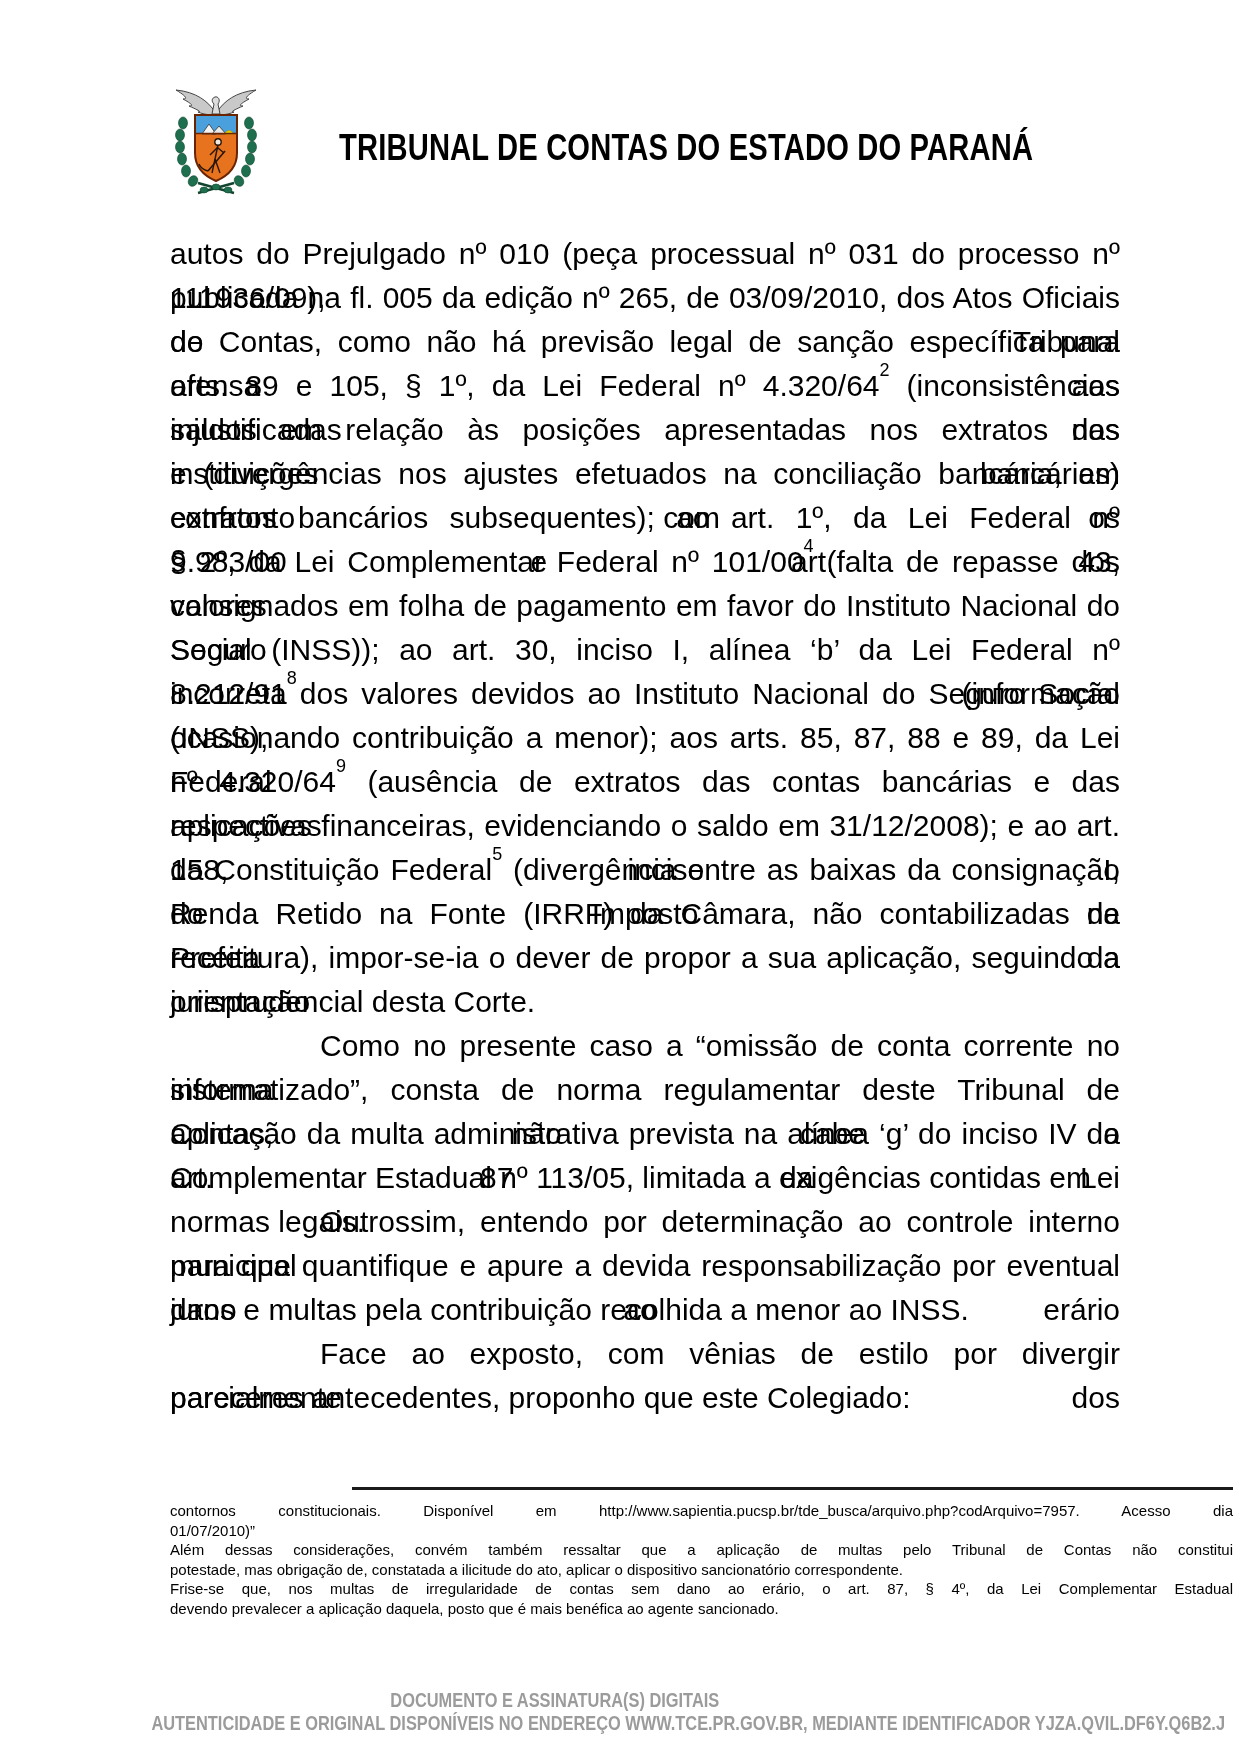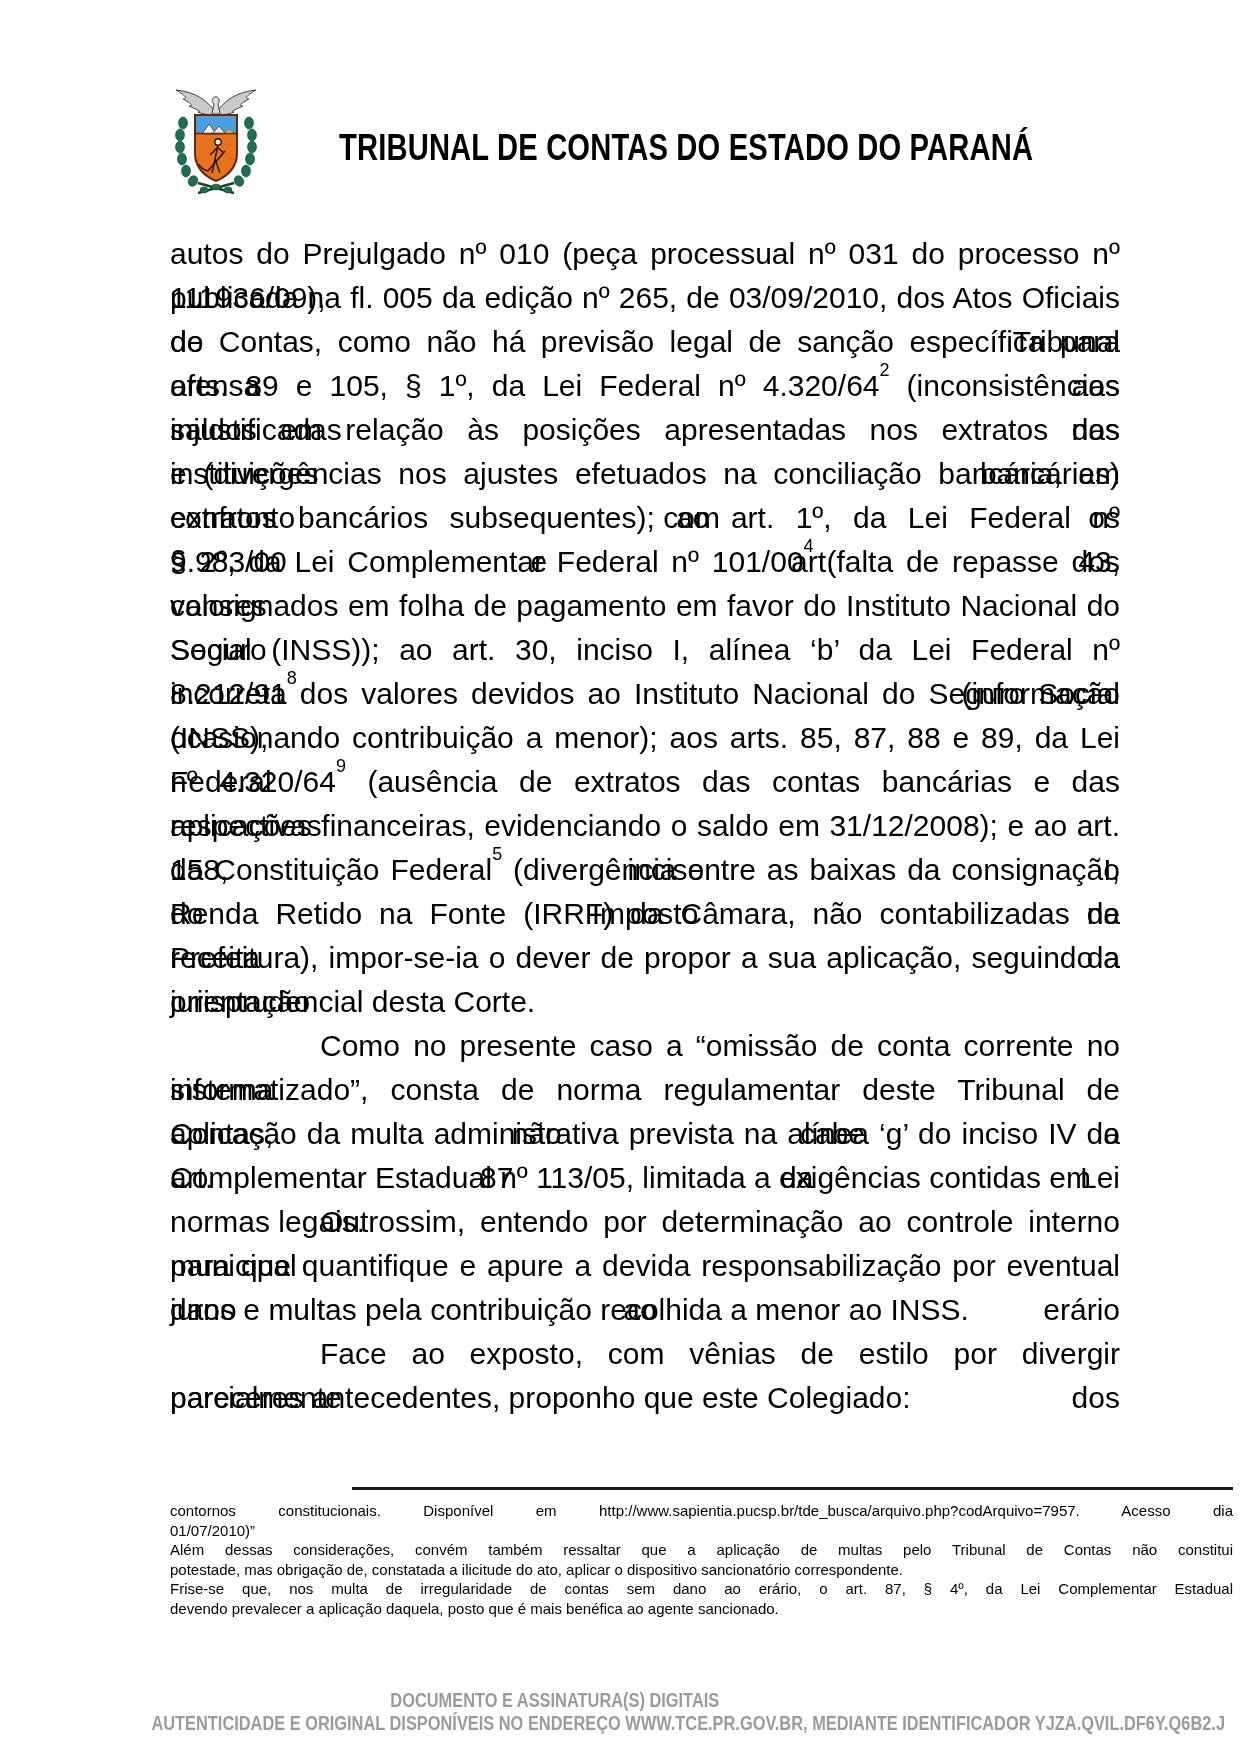--- a/index.html
+++ b/index.html
@@ -137,21 +137,21 @@
         <div class="tline ll"><span>pareceres antecedentes, proponho que este Colegiado:</span></div>
       </div>
     </div>
 
   <div class="fn-sep"></div>
   <div class="footnotes" id="footnotes">
       <div class="fline jl"><span>contornos constitucionais. Disponível em http://www.sapientia.pucsp.br/tde_busca/arquivo.php?codArquivo=7957. Acesso dia</span></div>
       <div class="fline ll"><span>01/07/2010)”</span></div>
       <div class="fline jl"><span>Além dessas considerações, convém também ressaltar que a aplicação de multas pelo Tribunal de Contas não constitui</span></div>
       <div class="fline ll"><span>potestade, mas obrigação de, constatada a ilicitude do ato, aplicar o dispositivo sancionatório correspondente.</span></div>
-      <div class="fline jl"><span>Frise-se que, nos multa de irregularidade de contas sem dano ao erário, o art. 87, § 4º, da Lei Complementar Estadual</span></div>
+      <div class="fline jl"><span>Frise-se que, nos multas de irregularidade de contas sem dano ao erário, o art. 87, § 4º, da Lei Complementar Estadual</span></div>
       <div class="fline ll"><span>devendo prevalecer a aplicação daquela, posto que é mais benéfica ao agente sancionado.</span></div>
     </div>
 
   <div class="footer">
     <div class="footer-line">
       <span class="footer-inner">DOCUMENTO E ASSINATURA(S) DIGITAIS</span>
     </div>
     <div class="footer-line">
       <span class="footer-inner">AUTENTICIDADE E ORIGINAL DISPONÍVEIS NO ENDEREÇO WWW.TCE.PR.GOV.BR, MEDIANTE IDENTIFICADOR YJZA.QVIL.DF6Y.Q6B2.J</span>
     </div>

